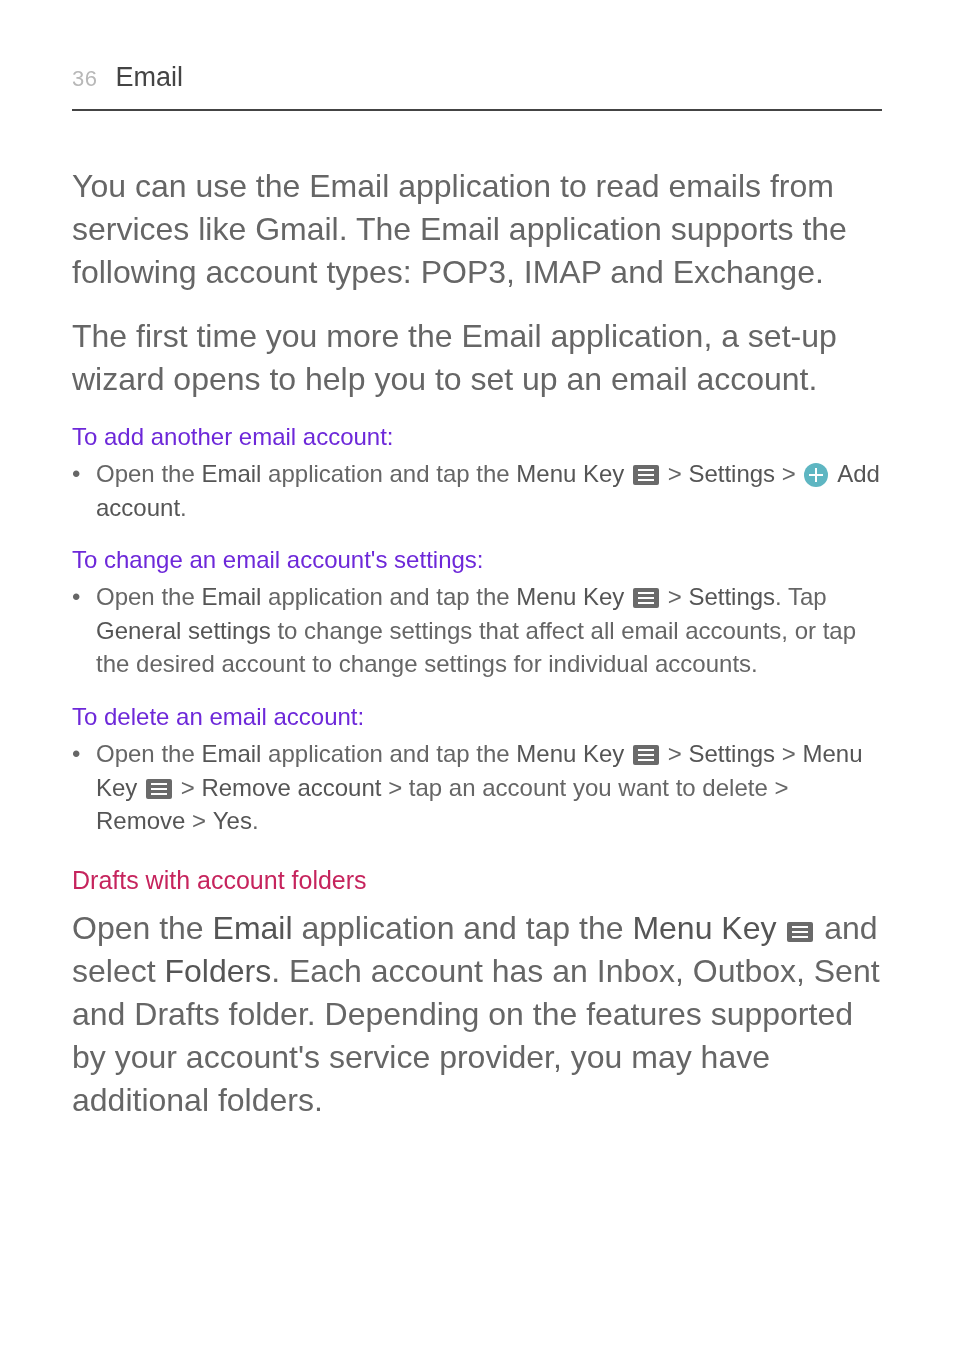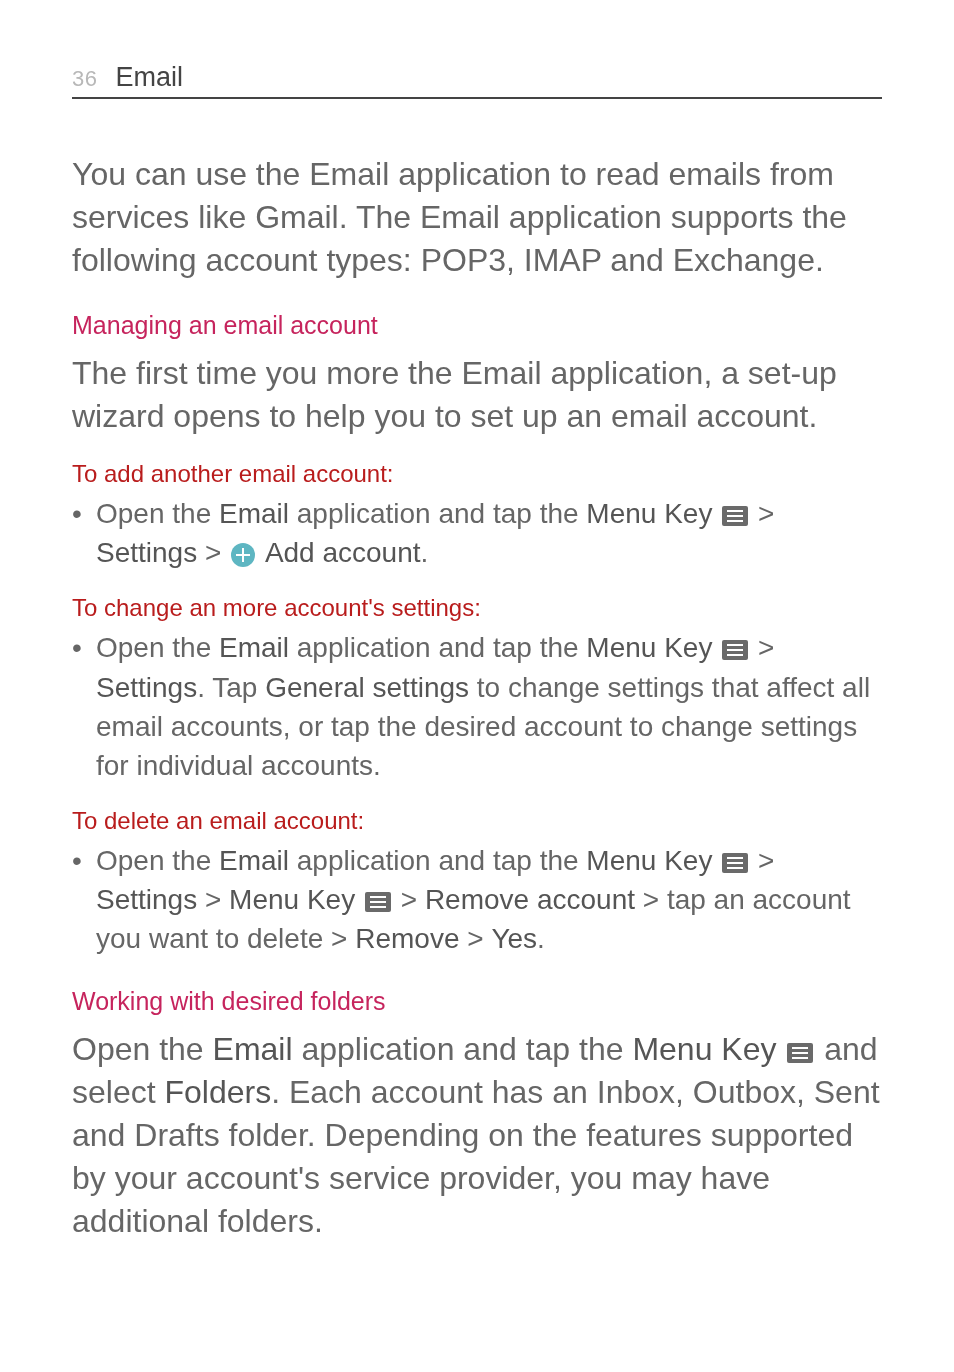--- a/index.html
+++ b/index.html
@@ -9,21 +9,21 @@
     color: #5a5a5a;
     font-weight: 300;
   }
   .page {
     padding: 62px 72px 60px 72px;
   }
   .header {
     display: flex;
     align-items: baseline;
     border-bottom: 2px solid #444;
-    padding-bottom: 4px;
+    padding-bottom: 16px;
     margin-bottom: 54px;
   }
   .page-number {
     color: #b8b8b8;
     font-size: 22px;
     font-weight: 400;
     margin-right: 18px;
     letter-spacing: 0.5px;
   }
   .section-title {
@@ -39,28 +39,28 @@
     font-weight: 300;
   }
   .heading-red {
     color: #c6245d;
     font-size: 25px;
     font-weight: 500;
     margin-top: 28px;
     margin-bottom: 12px;
   }
   .heading-grey {
-    color: #b91c1c;
+    color: #6d28d9;
     font-size: 24px;
     font-weight: 500;
     margin-top: 22px;
     margin-bottom: 6px;
   }
   .bullet-block {
-    font-size: 28px;
+    font-size: 24px;
     line-height: 1.4;
     color: #666;
     font-weight: 300;
     margin-bottom: 14px;
     padding-left: 24px;
     text-indent: -24px;
   }
   .bullet-dot {
     display: inline-block;
     width: 24px;
@@ -108,36 +108,35 @@
 
 <div class="page">
 
   <div class="header">
     <span class="page-number">36</span>
     <span class="section-title">Email</span>
   </div>
 
   <p class="body-text">You can use the Email application to read emails from services like Gmail. The Email application supports the following account types: POP3, IMAP and Exchange.</p>
 
-  <p class="heading-red">Managing an email account</p>
   <p class="body-text">The first time you more the Email application, a set-up wizard opens to help you to set up an email account.</p>
 
   <p class="heading-grey">To add another email account:</p>
   <p class="bullet-block">
     <span class="bullet-dot">•&nbsp;</span><span>Open the </span><span class="strong">Email</span><span> application and tap the </span><span class="strong">Menu Key</span> <span class="menu-icon"></span><span> &gt; </span><span class="strong">Settings</span><span> &gt; </span> <span class="plus-icon"></span> <span class="strong">Add account</span><span>.</span>
   </p>
 
-  <p class="heading-grey">To change an more account's settings:</p>
+  <p class="heading-grey">To change an email account's settings:</p>
   <p class="bullet-block">
     <span class="bullet-dot">•&nbsp;</span><span>Open the </span><span class="strong">Email</span><span> application and tap the </span><span class="strong">Menu Key</span> <span class="menu-icon"></span><span> &gt; </span><span class="strong">Settings</span><span>. Tap </span><span class="strong">General settings</span><span> to change settings that affect all email accounts, or tap the desired account to change settings for individual accounts.</span>
   </p>
 
   <p class="heading-grey">To delete an email account:</p>
   <p class="bullet-block">
     <span class="bullet-dot">•&nbsp;</span><span>Open the </span><span class="strong">Email</span><span> application and tap the </span><span class="strong">Menu Key</span> <span class="menu-icon"></span><span> &gt; </span><span class="strong">Settings</span><span> &gt; </span><span class="strong">Menu Key</span> <span class="menu-icon"></span><span> &gt; </span><span class="strong">Remove account</span><span> &gt; tap an account you want to delete &gt; </span><span class="strong">Remove</span><span> &gt; </span><span class="strong">Yes</span><span>.</span>
   </p>
 
-  <p class="heading-red">Working with desired folders</p>
+  <p class="heading-red">Drafts with account folders</p>
   <p class="body-text">
     <span>Open the </span><span class="strong">Email</span><span> application and tap the </span><span class="strong">Menu Key</span> <span class="menu-icon"></span><span> and select </span><span class="strong">Folders</span><span>. Each account has an Inbox, Outbox, Sent and Drafts folder. Depending on the features supported by your account's service provider, you may have additional folders.</span>
   </p>
 
 </div>
 
 </body></html>

